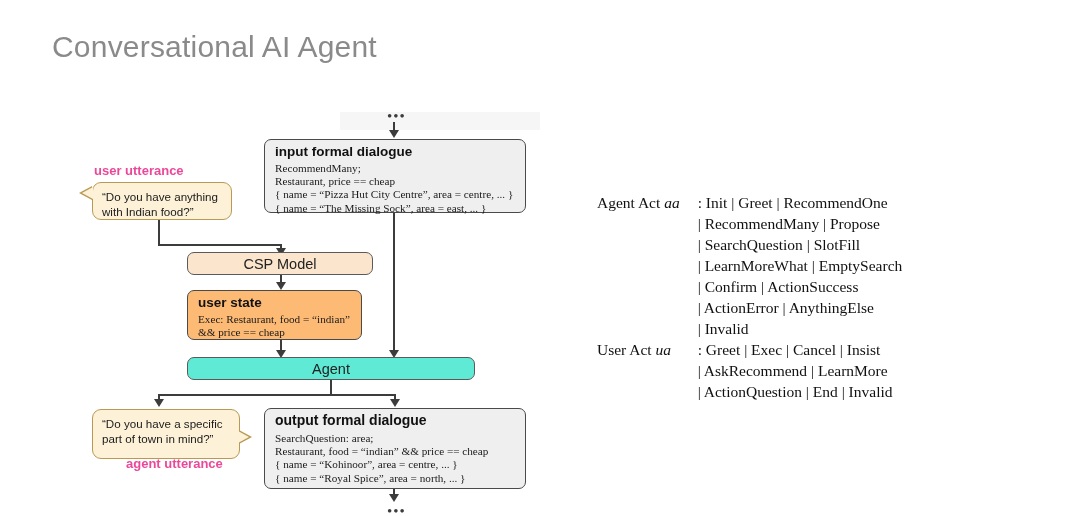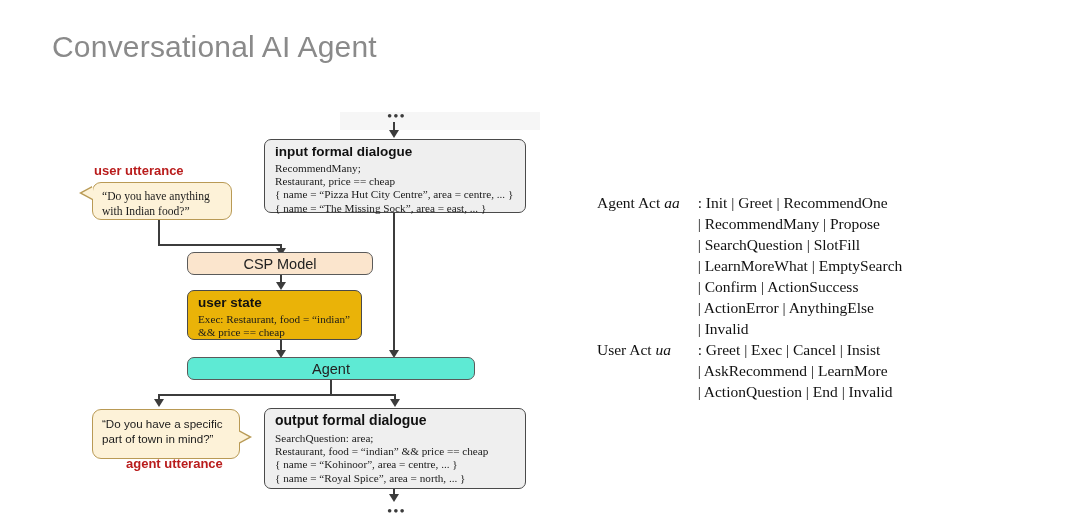--- a/index.html
+++ b/index.html
@@ -16,21 +16,21 @@
     letter-spacing:.2px;white-space:nowrap;
   }
   
   .band{
     position:absolute;background:#f6f6f6;
   }
   
   .box{
     position:absolute;box-sizing:border-box;
     border:1.3px solid #4a4a4a;border-radius:7px;
-    background:#eab308;
+    background:#fdba74;
   }
   .box .hd{
     font-family:"Liberation Sans",sans-serif;
     font-weight:700;font-size:13.5px;color:#111;
     line-height:15px;
   }
   .box .ln{
     font-family:"Liberation Serif",serif;
     font-size:11.2px;color:#1a1a1a;line-height:13.2px;
     white-space:nowrap;
@@ -70,21 +70,21 @@
     border-top:7px solid transparent;border-bottom:7px solid transparent;
     border-left:13px solid #b99a55;
   }
   .tail-r-in{
     border-top:6px solid transparent;border-bottom:6px solid transparent;
     border-left:11px solid #fdf2d8;
   }
   .caption{
     position:absolute;
     font-family:"Liberation Sans",sans-serif;
-    font-weight:700;font-size:13px;color:#b91c1c;white-space:nowrap;
+    font-weight:700;font-size:13px;color:#ec4899;white-space:nowrap;
   }
   
   .ln-v{position:absolute;width:1.6px;background:#3c3c3c;}
   .ln-h{position:absolute;height:1.6px;background:#3c3c3c;}
   .arrow{
     position:absolute;width:0;height:0;
     border-left:5px solid transparent;border-right:5px solid transparent;
     border-top:8px solid #3c3c3c;
   }
   .dots{
@@ -124,21 +124,21 @@
 
   <div class="box panelbox boxpad" style="left:264px;top:139px;width:262px;height:74px;">
     <div class="hd">input formal dialogue</div>
     <div class="ln" style="margin-top:3px;">RecommendMany;</div>
     <div class="ln">Restaurant, price == cheap</div>
     <div class="ln">{ name = “Pizza Hut City Centre”, area = centre, ... }</div>
     <div class="ln">{ name = “The Missing Sock”, area = east, ... }</div>
   </div>
 
   <div class="caption" style="left:94px;top:163px;">user utterance</div>
-  <div class="bubble" style="left:92px;top:182px;width:140px;height:38px;font-family:Liberation Serif, serif;">
+  <div class="bubble" style="left:92px;top:182px;width:140px;height:38px;">
     <div>“Do you have anything</div>
     <div>with Indian food?”</div>
   </div>
   <div class="tail tail-l-out" style="left:79px;top:186px;"></div>
   <div class="tail tail-l-in" style="left:82px;top:187px;"></div>
 
   <div class="ln-v" style="left:158px;top:220px;height:25px;"></div>
   <div class="ln-h" style="left:158px;top:244px;width:123px;"></div>
   <div class="ln-v" style="left:280px;top:244px;height:8px;"></div>
   <div class="arrow" style="left:276px;top:248px;"></div>

